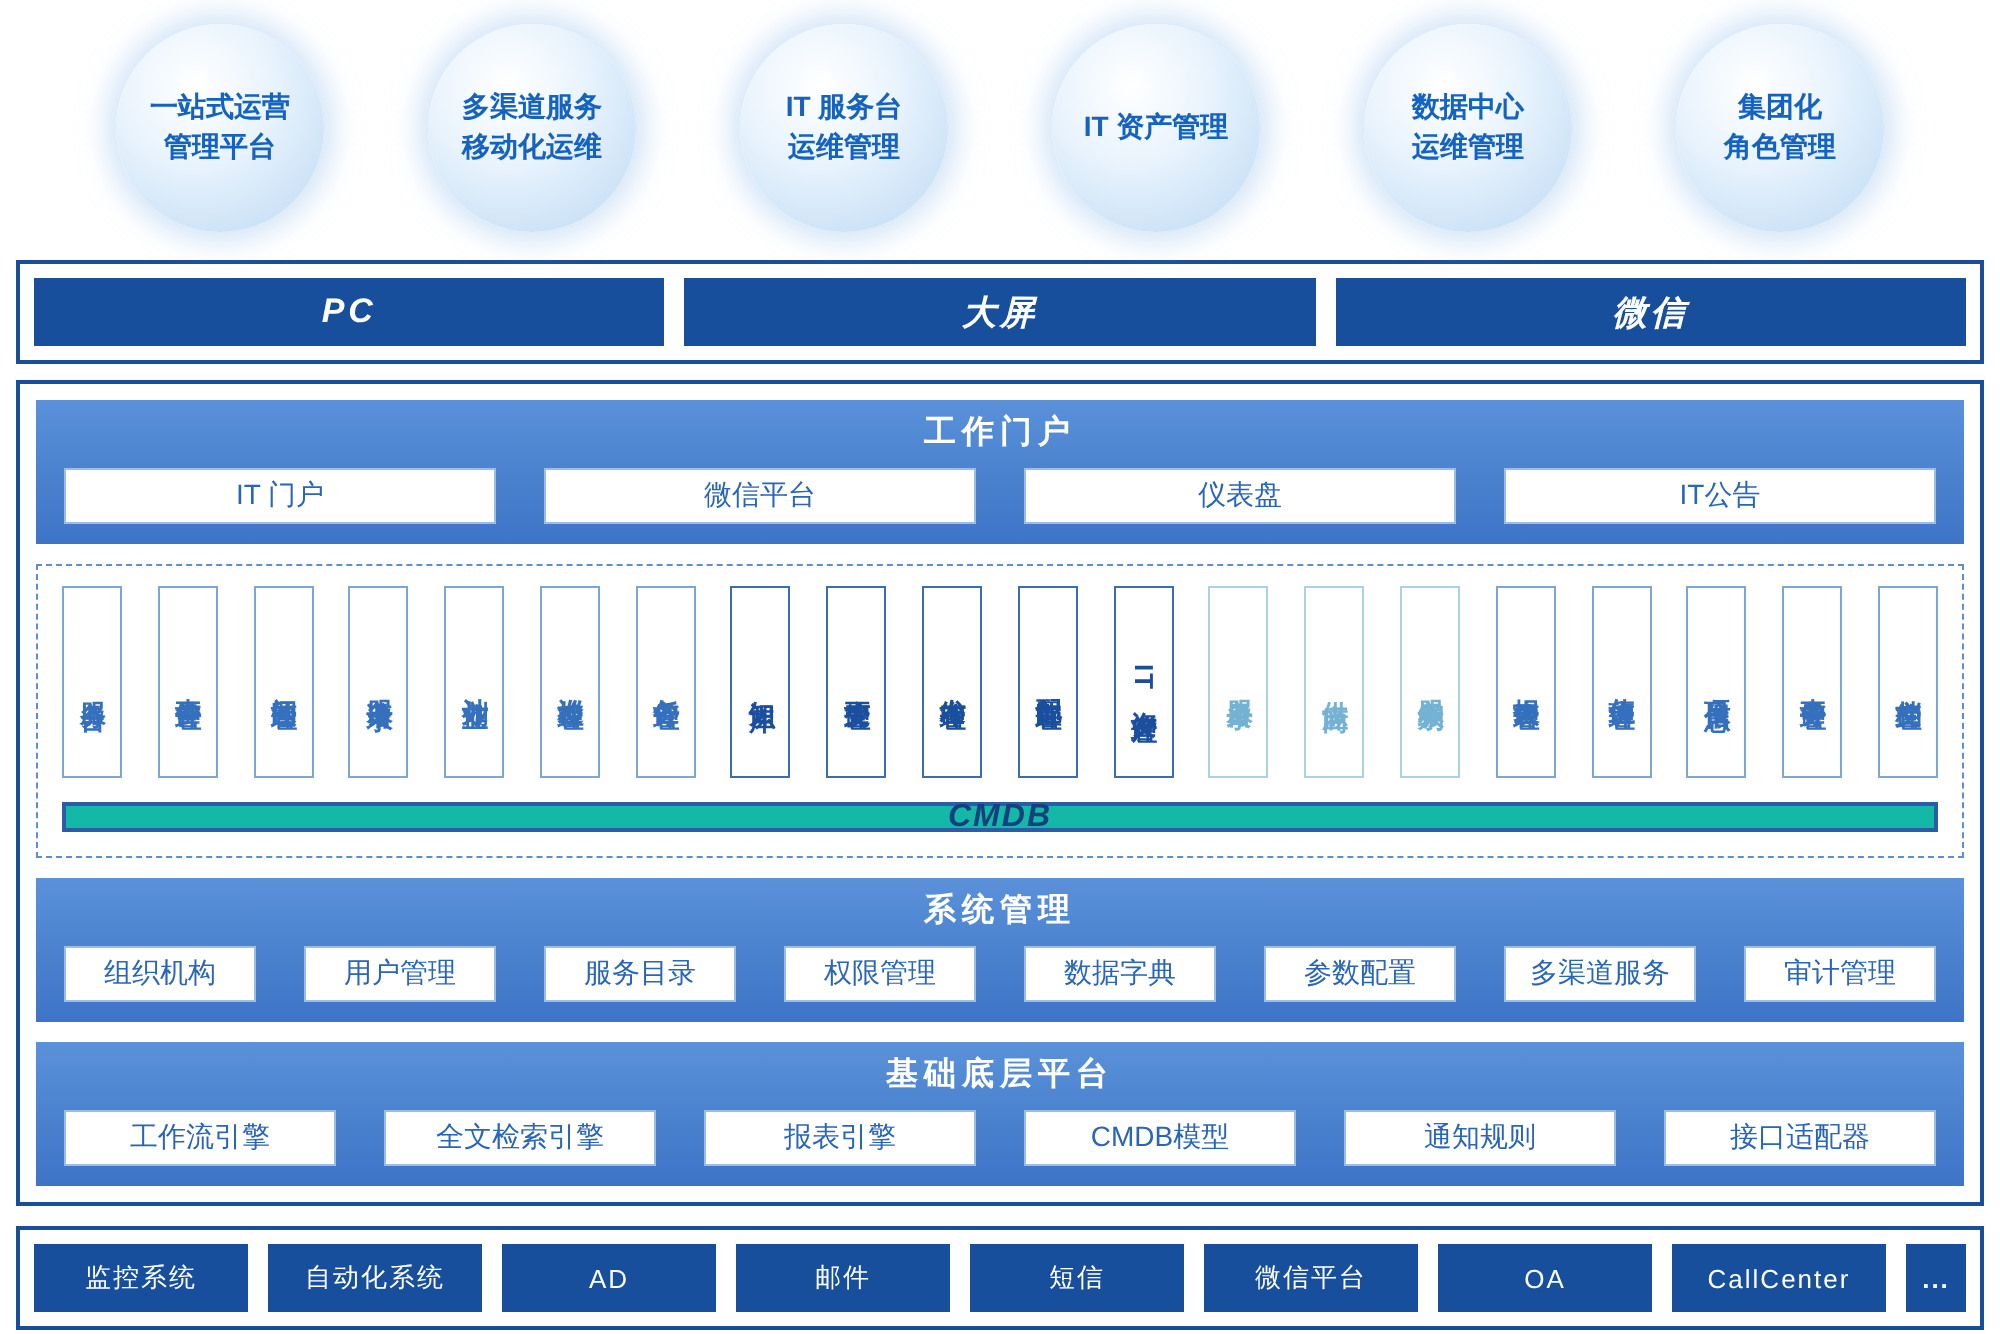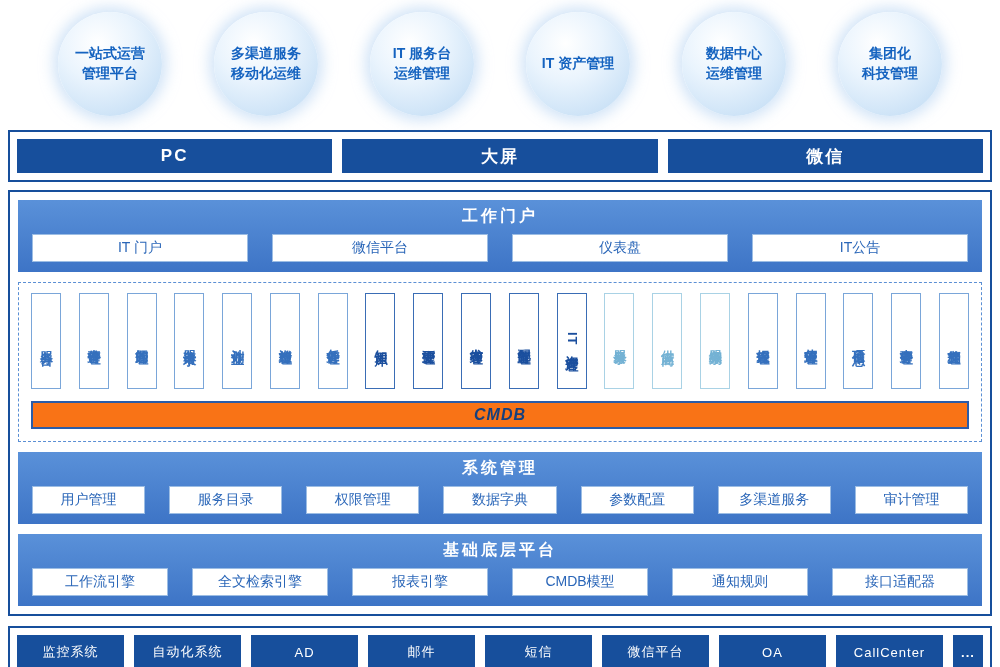--- a/index.html
+++ b/index.html
@@ -28,21 +28,21 @@
 
   
   .frame {
     margin: 10px 8px 0; border: 2px solid #174f9c;
     display: flex; gap: 10px; padding: 7px;
   }
   .darkbar {
     flex: 1; height: 34px; background: #174f9c; color: #ffffff;
     display: flex; align-items: center; justify-content: center;
   }
-  .channels .darkbar { font-size: 17px; font-weight: bold; letter-spacing: 2px; }
+  .channels .darkbar { font-size: 17px; font-weight: bold; font-style: italic; letter-spacing: 2px; }
 
   
   .main {
     margin: 8px 8px 0; border: 2px solid #174f9c;
     padding: 8px; display: flex; flex-direction: column; gap: 10px;
   }
   .band {
     background: linear-gradient(180deg, #5a91d9 0%, #3d74c6 100%);
     padding: 6px 14px 10px;
   }
@@ -67,21 +67,21 @@
     width: 30px; height: 96px; background: #ffffff;
     border: 1px solid #7aa6d9; color: #3570bd;
     font-size: 13px; font-weight: 600; letter-spacing: 1px;
     writing-mode: vertical-rl; text-orientation: mixed;
     display: flex; align-items: center; justify-content: center;
     overflow: hidden;
   }
   .mod.strong { border-color: #3a6db5; color: #1b4f9e; font-weight: bold; }
   .mod.light  { border-color: #a9d2e5; color: #74b2d4; }
   .cmdb-bar {
-    height: 28px; background: #f97316; border: 2px solid #2a5ca8;
+    height: 15px; background: #14b8a6; border: 2px solid #2a5ca8;
     color: #15407e; font-size: 16px; font-weight: bold; font-style: italic;
     letter-spacing: 1px;
     display: flex; align-items: center; justify-content: center;
   }
 
   
   .integrations .darkbar { font-size: 13px; letter-spacing: 1px; }
   .integrations .dots { flex: 0 0 30px; font-weight: bold; }
 </style>
 </head>
@@ -116,21 +116,21 @@
     </div>
     <div class="bubble">
       <div class="bubble-text">
         <span class="bl">数据中心</span>
         <span class="bl">运维管理</span>
       </div>
     </div>
     <div class="bubble">
       <div class="bubble-text">
         <span class="bl">集团化</span>
-        <span class="bl">科技管理</span>
+        <span class="bl">角色管理</span>
       </div>
     </div>
   </div>
 
   <div class="frame channels">
     <div class="darkbar">PC</div>
     <div class="darkbar">大屏</div>
     <div class="darkbar">微信</div>
   </div>
 
@@ -168,20 +168,21 @@
         <div class="mod">项目信息</div>
         <div class="mod">事务管理</div>
         <div class="mod">文档管理</div>
       </div>
       <div class="cmdb-bar">CMDB</div>
     </div>
 
     <div class="band">
       <div class="band-title">系统管理</div>
       <div class="band-row">
+        <div class="white-box">组织机构</div>
         <div class="white-box">用户管理</div>
         <div class="white-box">服务目录</div>
         <div class="white-box">权限管理</div>
         <div class="white-box">数据字典</div>
         <div class="white-box">参数配置</div>
         <div class="white-box">多渠道服务</div>
         <div class="white-box">审计管理</div>
       </div>
     </div>
 

